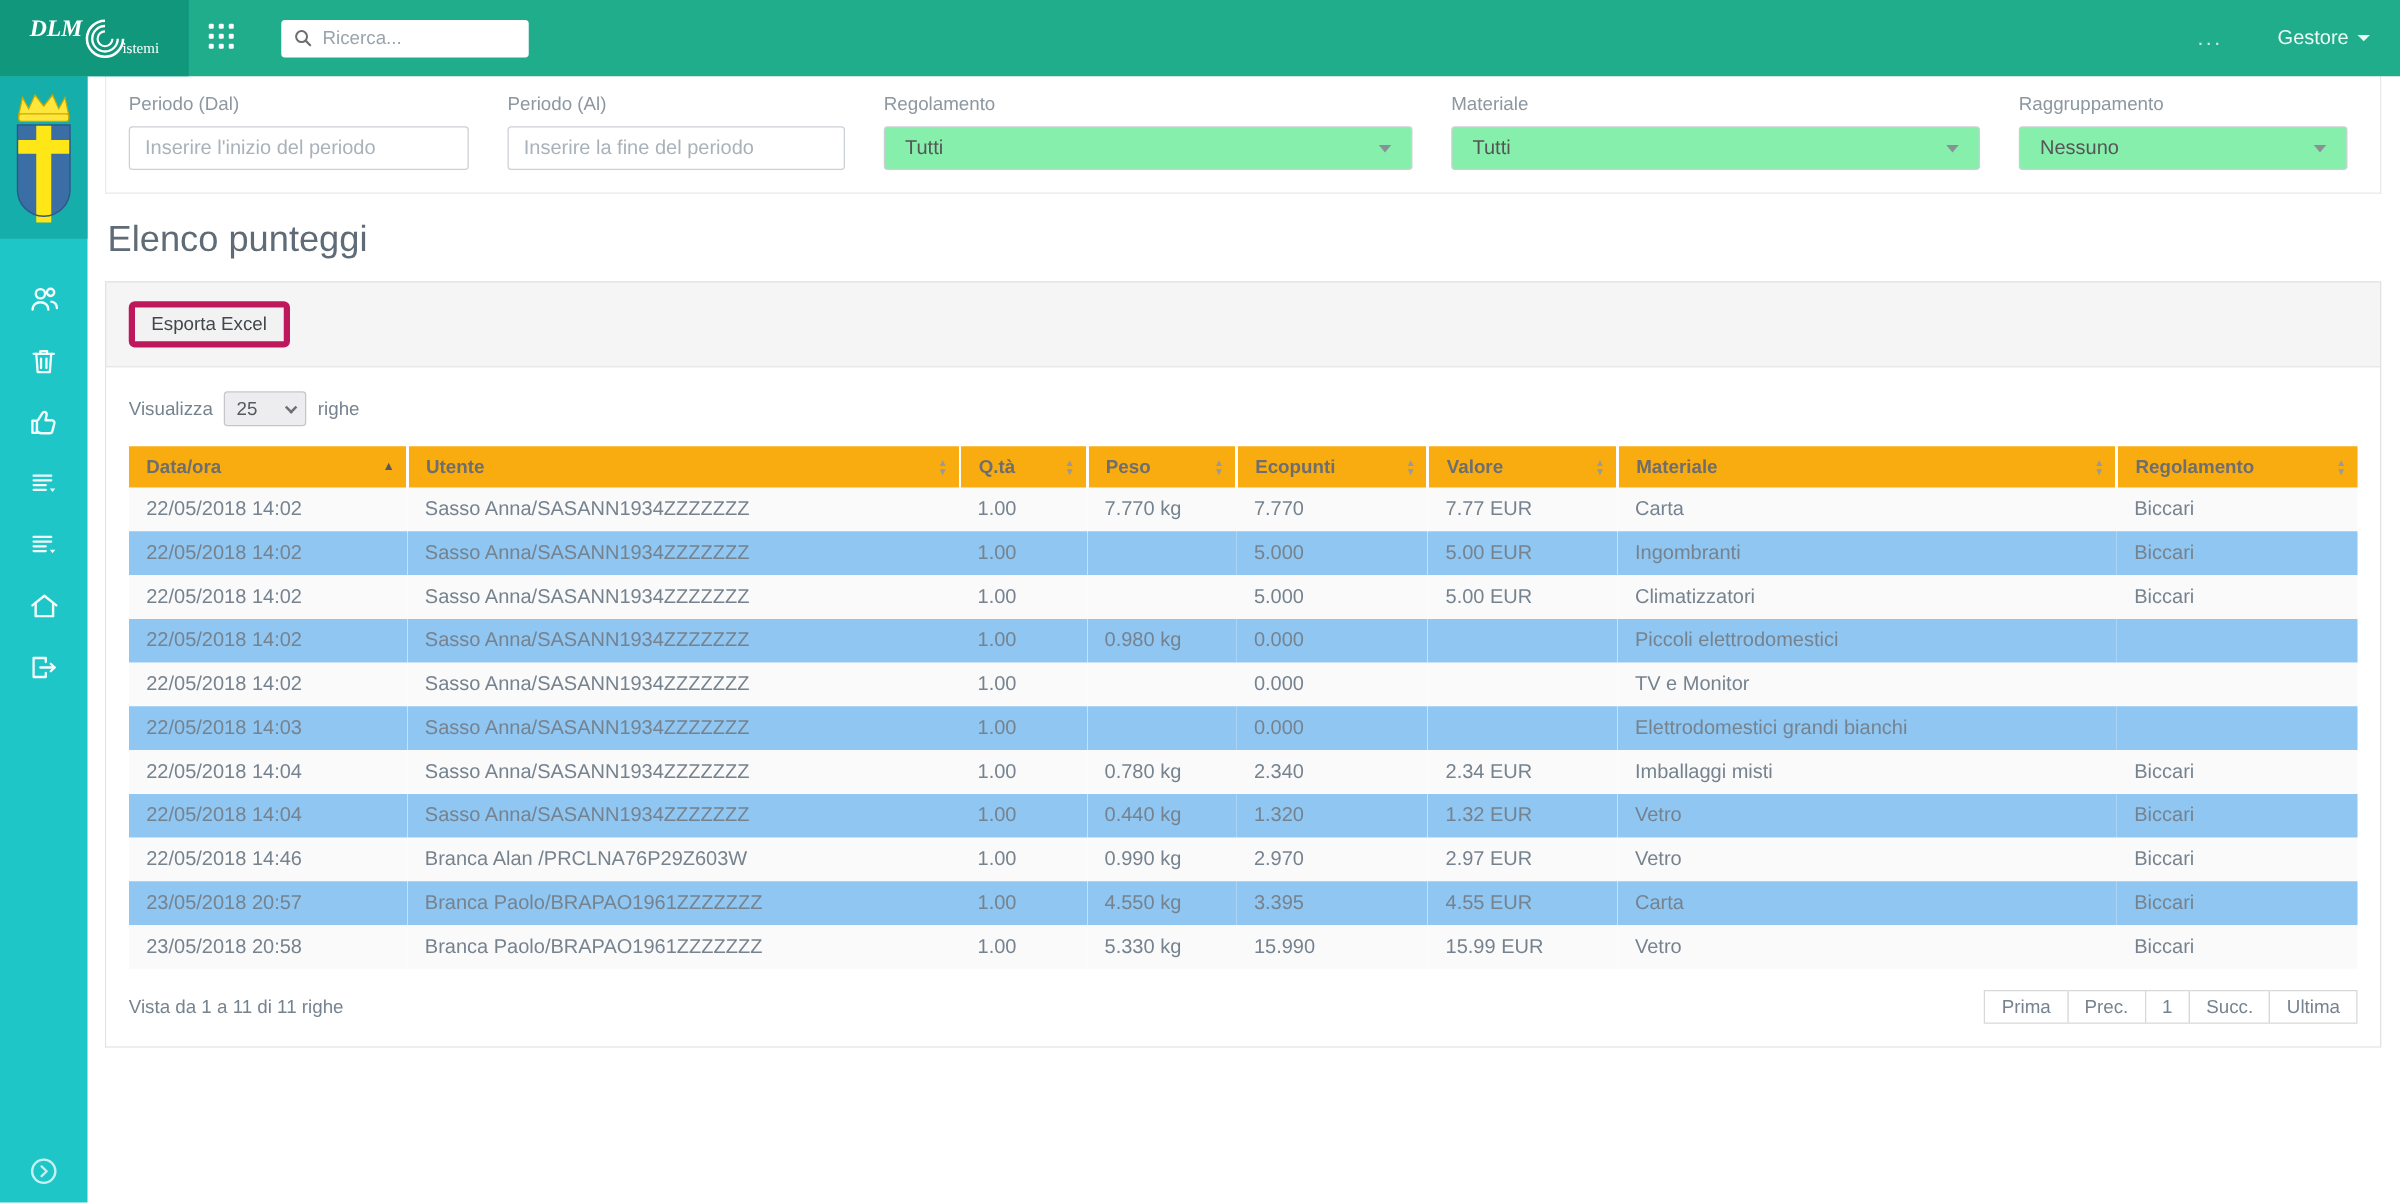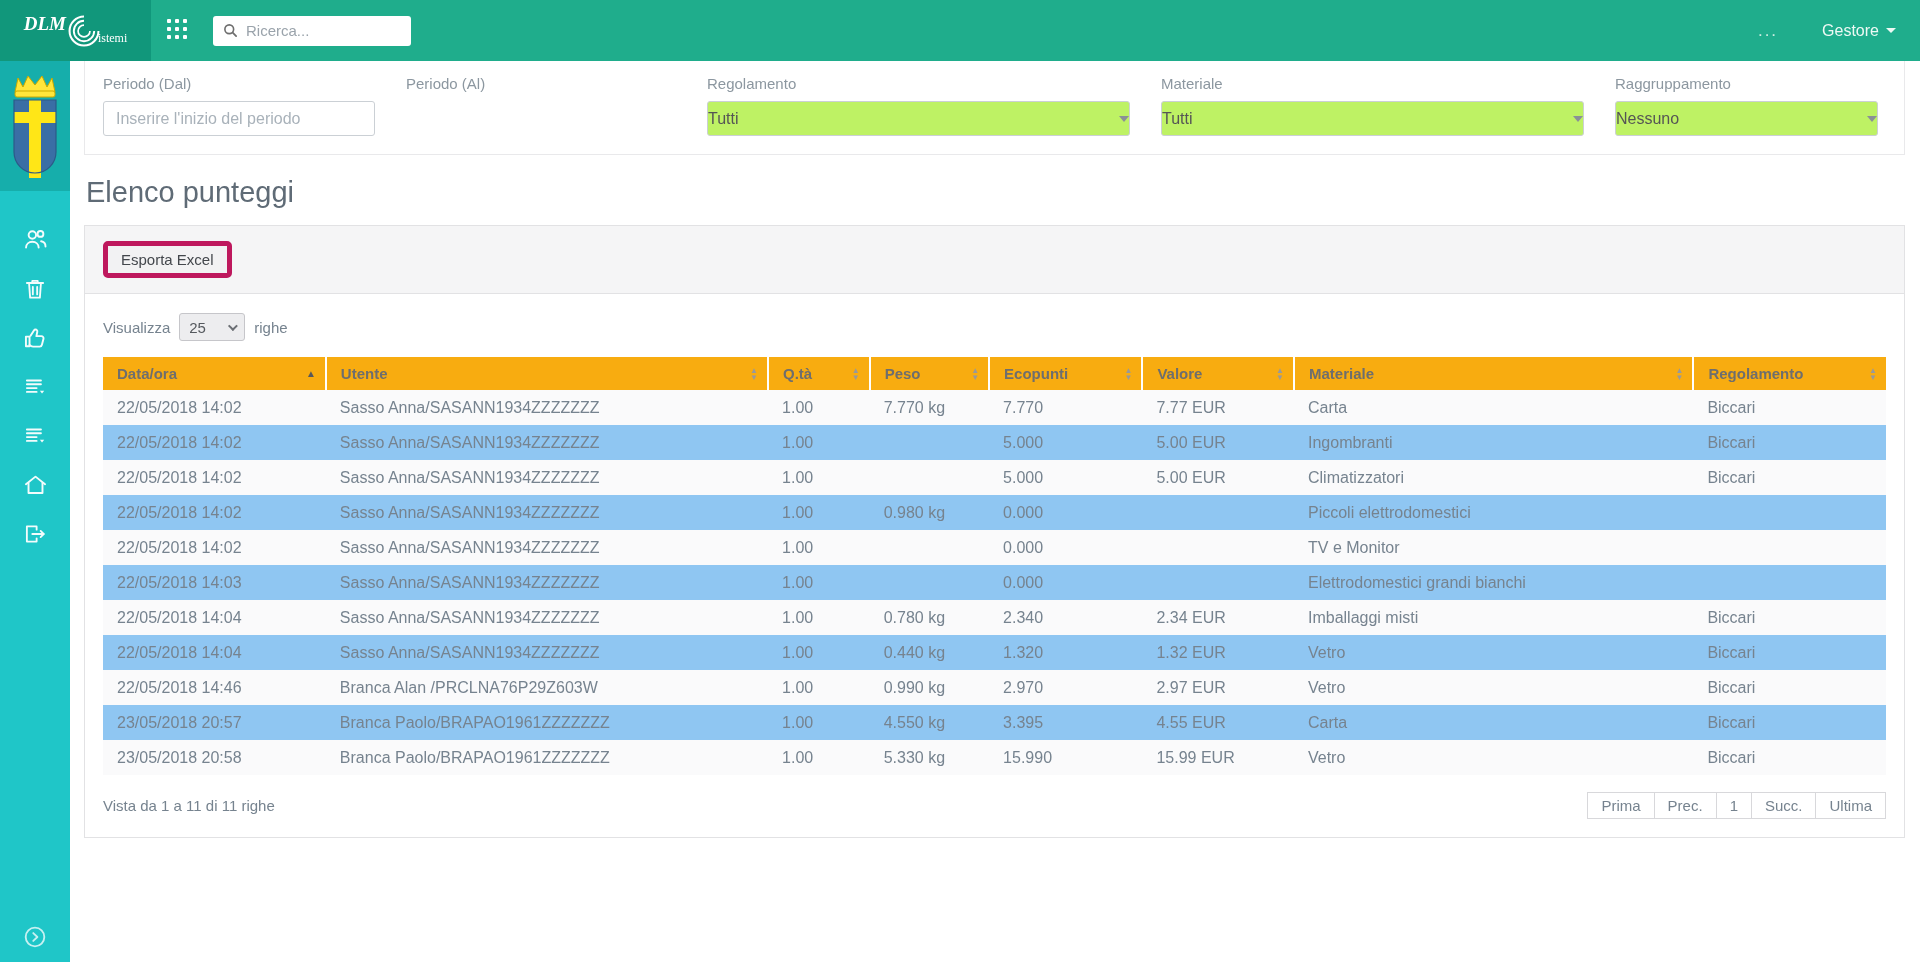--- a/index.html
+++ b/index.html
@@ -13,21 +13,21 @@
     align-items:center; justify-content:center; color:#fff; flex:0 0 auto; cursor:pointer; }
   .brand-dlm { font-family:"Liberation Serif","DejaVu Serif",serif; font-style:italic;
     font-weight:bold; font-size:19px; margin-bottom:14px; }
   .brand-swirl { margin:0 -3px 0 1px; }
   .brand-sistemi { font-family:"Liberation Serif","DejaVu Serif",serif; font-size:12px;
     margin-top:16px; }
   .grid-icon { margin-left:16px; width:24px; height:24px; display:grid;
     grid-template-columns:repeat(3,6px); grid-template-rows:repeat(3,6px); gap:2px;
     cursor:pointer; }
   .grid-icon i { width:4px; height:4px; background:#fff; border-radius:1px; }
-  .searchbox { margin-left:22px; width:198px; height:30px; background:#fff;
+  .searchbox { margin-left:34px; width:198px; height:30px; background:#fff;
     border-radius:3px; display:flex; align-items:center; padding:0 10px; }
   .searchbox svg { flex:0 0 auto; margin-right:8px; }
   .searchbox input { border:none; outline:none; font-size:15px; color:#555; width:100%;
     font-family:inherit; background:transparent; }
   .searchbox input::placeholder { color:#9AA3AB; }
   .nav-right { margin-left:auto; display:flex; align-items:center; padding-right:24px; }
   .more-dots { color:#CDEDE2; font-size:17px; letter-spacing:2px; cursor:pointer;
     margin-right:44px; line-height:10px; }
   .user-menu { color:#EDF9F4; font-size:16px; display:flex; align-items:center;
     cursor:pointer; }
@@ -49,22 +49,22 @@
 
   
   .main { position:absolute; top:61px; left:70px; width:1850px; }
 
   .filter-card { margin:0 15px 0 14px; background:#fff; border:1px solid #E9E9EB;
     border-top:none; padding:10px 18px 18px 18px; display:flex; column-gap:31px; }
   .fgroup label { display:block; font-size:15px; color:#8C97A0; margin:4px 0 9px 0; }
   .fgroup input { height:35px; width:100%; border:1px solid #CBD0D5; border-radius:3px;
     padding:0 12px; font-size:16px; color:#555; font-family:inherit; outline:none; }
   .fgroup input::placeholder { color:#A9B2BA; }
-  .selectbox { height:35px; border:1px solid #CBD0D5; border-radius:3px; background:#bef264;
-    display:flex; align-items:center; justify-content:space-between; padding:0 0;
+  .selectbox { height:35px; border:1px solid #CBD0D5; border-radius:3px; background:#86efac;
+    display:flex; align-items:center; justify-content:space-between; padding:0 16px;
     font-size:16px; color:#555; cursor:pointer; }
   .selectbox .sel-caret { width:0; height:0; border-left:5px solid transparent;
     border-right:5px solid transparent; border-top:6px solid #8A9097; }
   .g1 { width:272px; } .g2 { width:270px; } .g3 { width:423px; } .g4 { width:423px; }
   .g5 { width:263px; }
 
   .page-title { margin:21px 0 16px 16px; font-size:29px; font-weight:400; color:#5F6B76; }
 
   .panel { margin:0 15px 0 14px; background:#F5F5F6; border:1px solid #E2E2E4; }
   .panel-toolbar { padding:15px 18px; border-bottom:1px solid #E2E2E4; }
@@ -212,20 +212,21 @@
 
 <main class="main">
 
   <section class="filter-card">
     <div class="fgroup g1">
       <label>Periodo (Dal)</label>
       <input placeholder="Inserire l'inizio del periodo" style="">
     </div>
     <div class="fgroup g2">
       <label>Periodo (Al)</label>
+      <input placeholder="Inserire la fine del periodo" style="">
     </div>
     <div class="fgroup g3">
       <label>Regolamento</label>
       <div class="selectbox">
         <span>Tutti</span>
         <span class="sel-caret"></span>
       </div>
     </div>
     <div class="fgroup g4">
       <label>Materiale</label>

